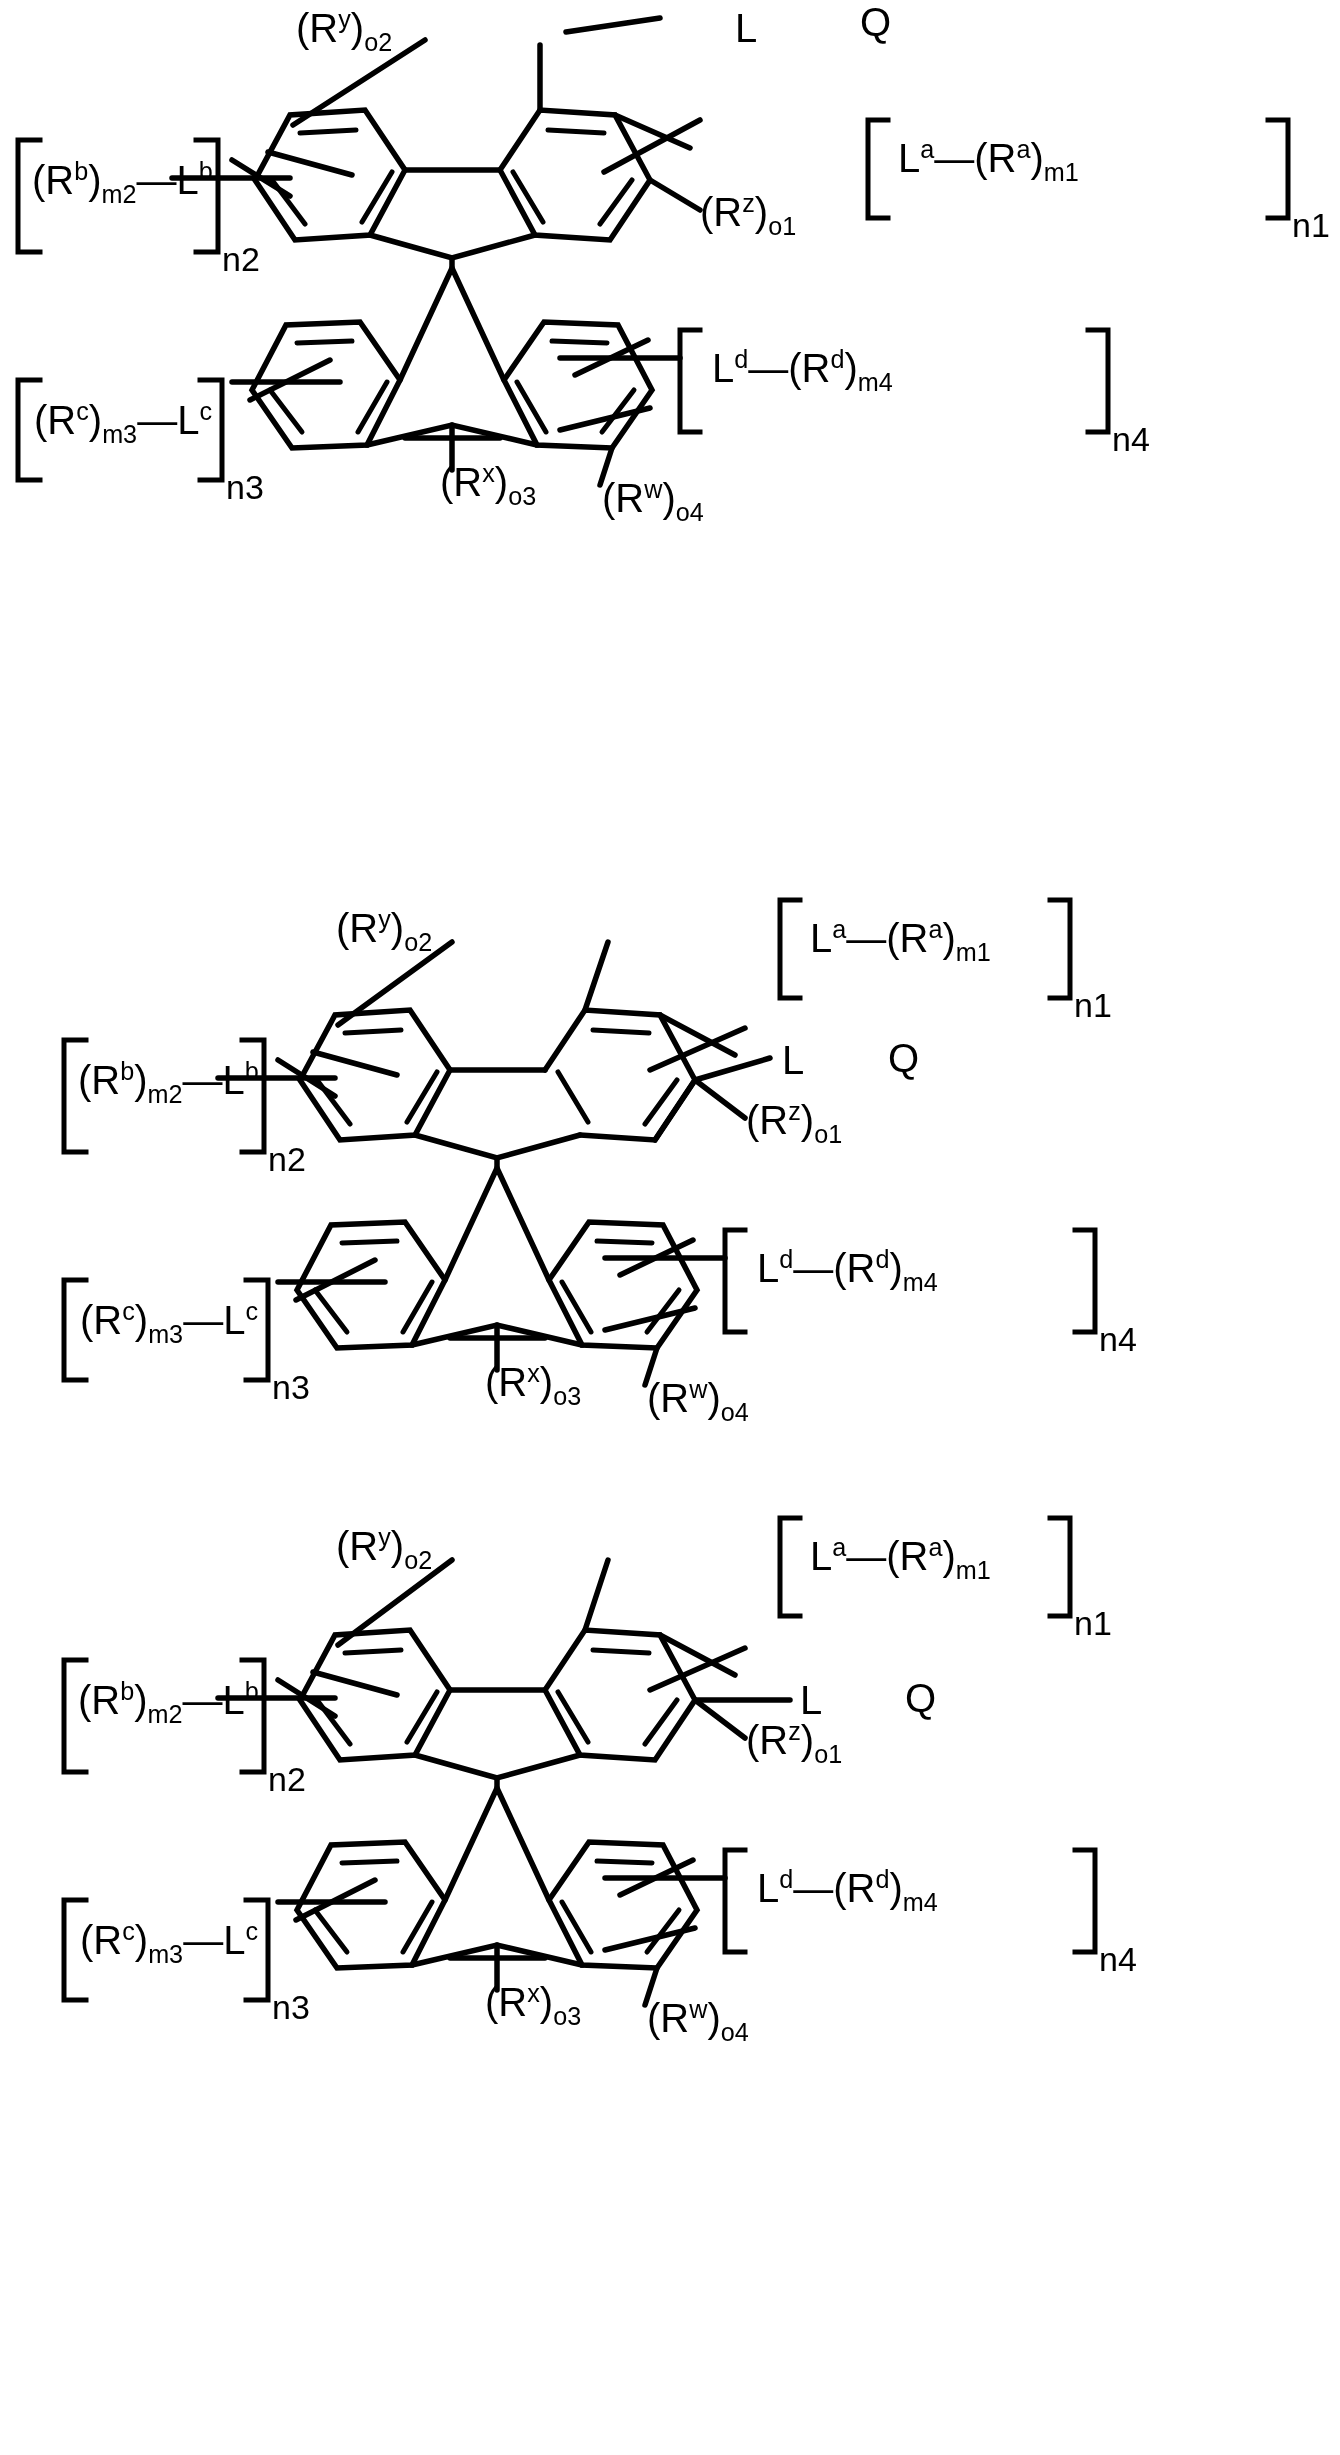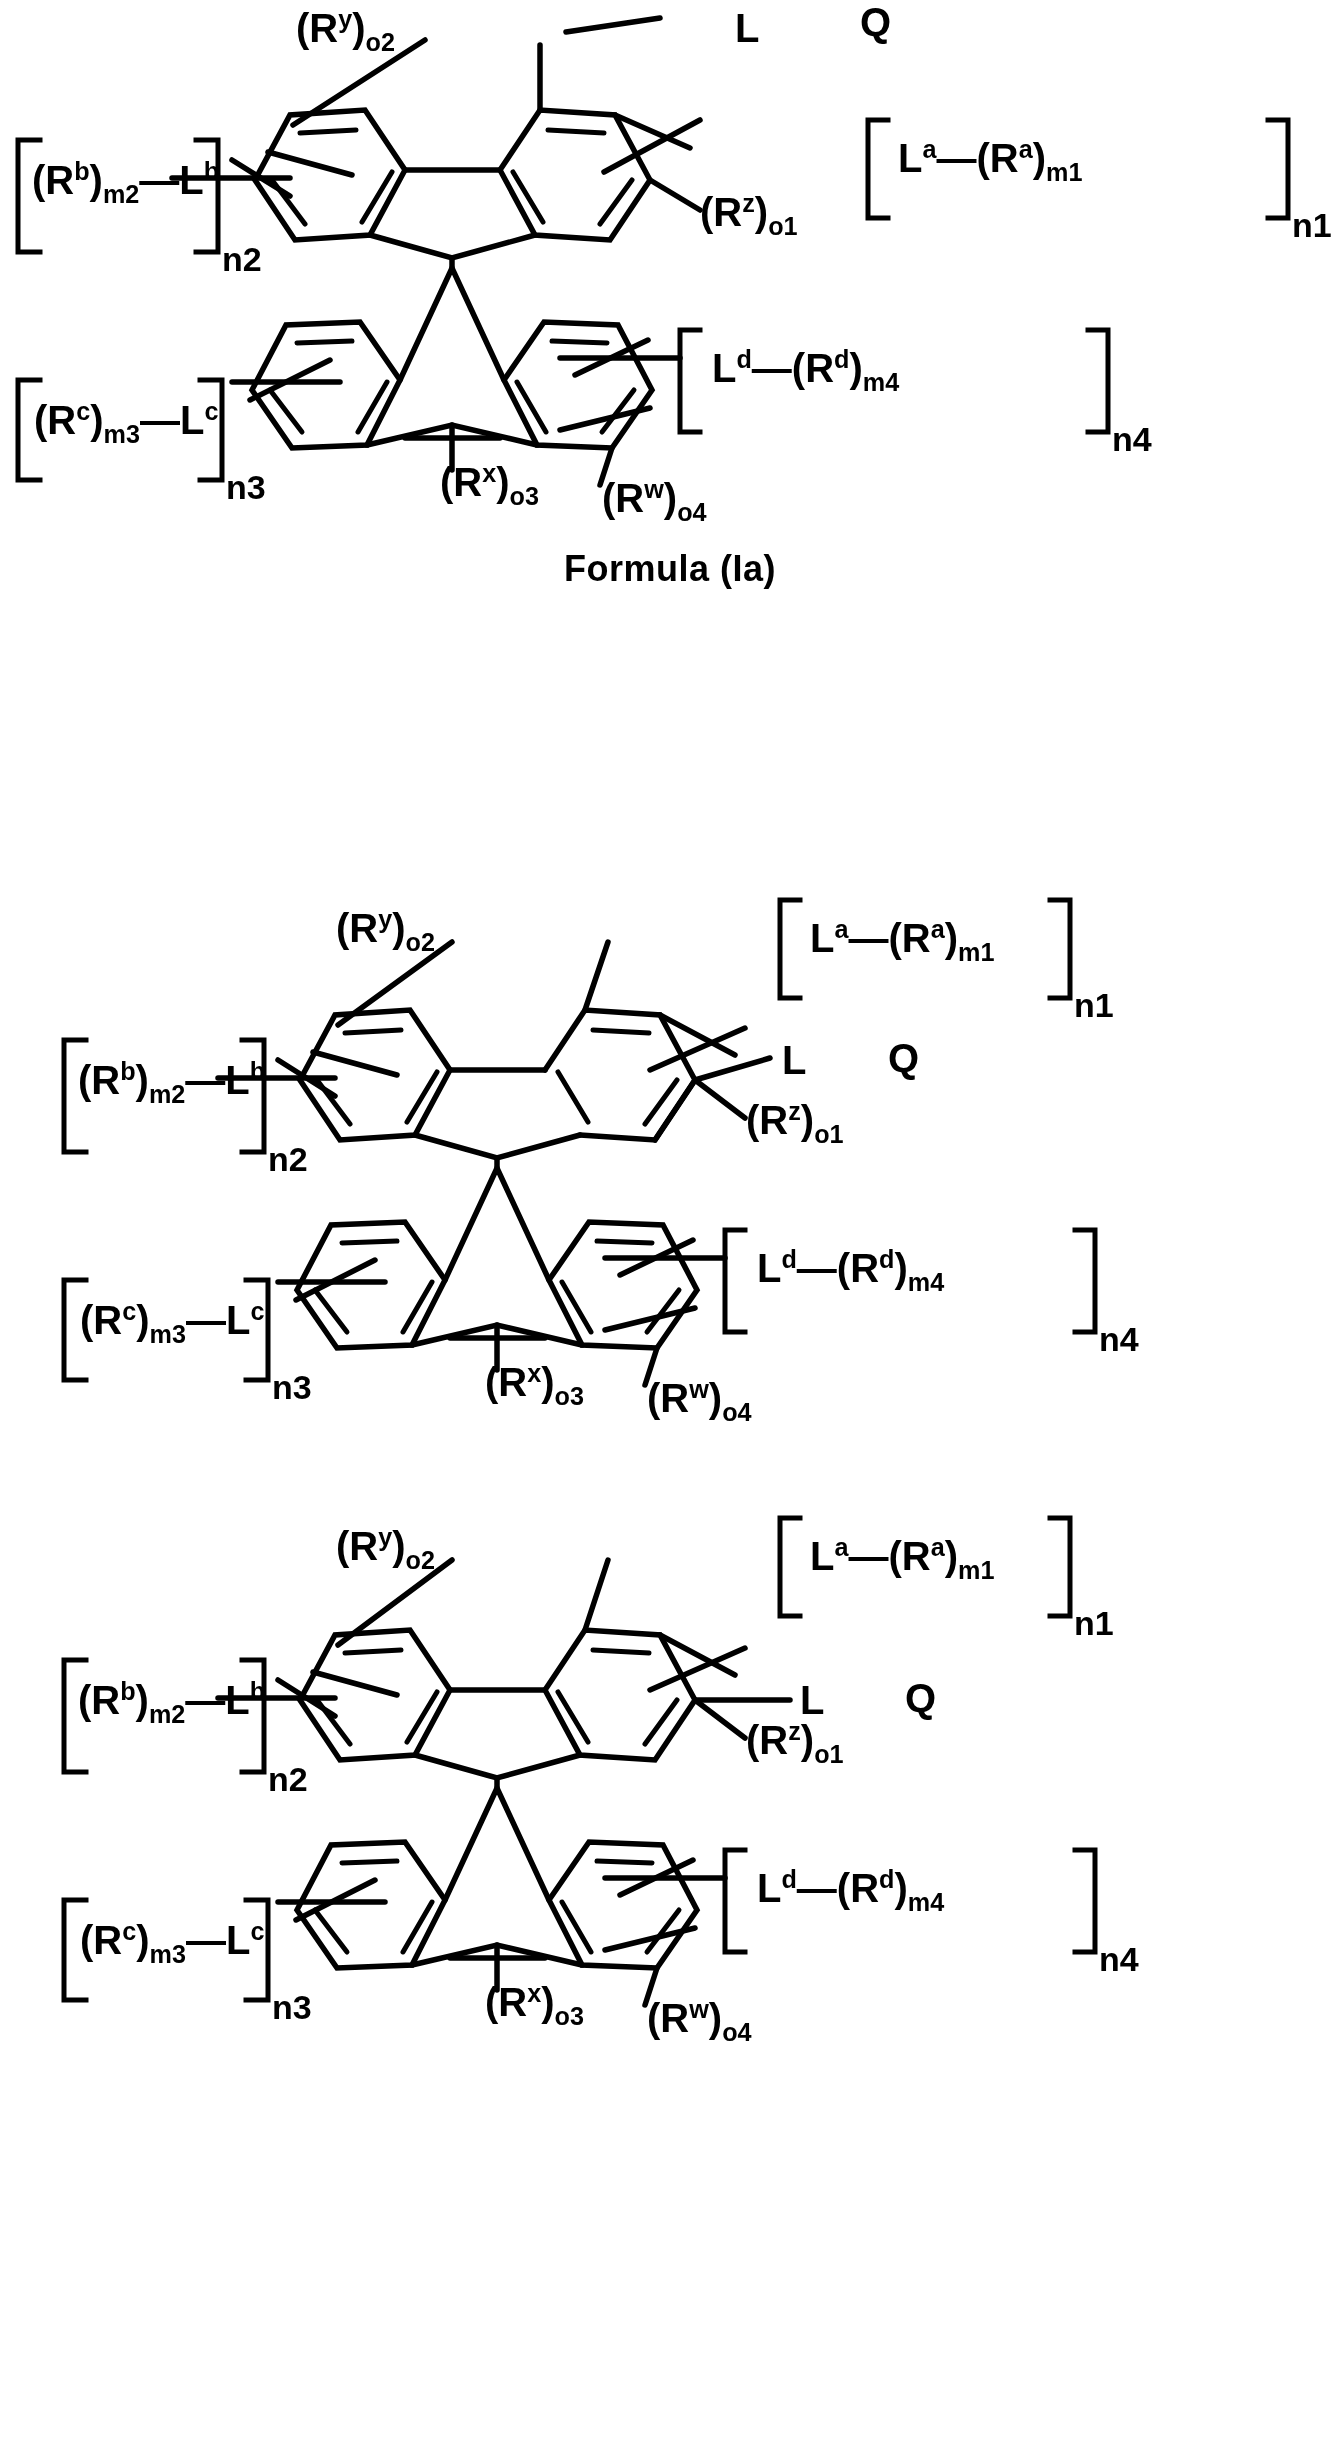--- a/index.html
+++ b/index.html
@@ -1,21 +1,21 @@
 <!DOCTYPE html>
 <html><head>
 <meta charset="utf-8">
 <style>
   html,body{margin:0;padding:0;background:#fff;}
   body{
     width:1340px;height:2455px;position:relative;overflow:hidden;
     font-family:"Liberation Sans","DejaVu Sans",sans-serif;
     color:#000;
   }
-  .structure{position:absolute;left:0;width:1104px;font-weight:bold;}
+  .structure{position:absolute;left:0;width:1104px;}
   .struct-svg{display:block;}
   .caption{
     position:absolute;left:0;width:1340px;text-align:center;
     font-size:36px;letter-spacing:0.5px;
   }
   
   .chemlabel{
     position:absolute;white-space:nowrap;font-size:40px;line-height:1;
     font-family:"Liberation Sans","DejaVu Sans",sans-serif;
   }
@@ -141,21 +141,20 @@
   <div class="bracket-sub" style="left:1112px;top:420px;">
     <span>n4</span>
   </div>
   <div class="chemlabel" style="left:440px;top:462px;">
     <span>(R</span><sup>x</sup><span>)</span><sub>o3</sub>
   </div>
   <div class="chemlabel" style="left:602px;top:478px;">
     <span>(R</span><sup>w</sup><span>)</span><sub>o4</sub>
   </div>
 
-  <div class="caption" style="top:548px;">Formula (Ia)</div>
 </div>
 
 <div class="structure" style="top:880px;height:800px;">
   <svg class="struct-svg" width="1340" height="800" viewBox="0 0 1340 800">
     <g stroke="#000" stroke-width="5.5" fill="none" stroke-linecap="round">
 
       <path d="M300,200 L335,135 L410,130 L450,190 L415,255 L340,260 Z"></path>
       <path d="M345,153 L401,150" stroke-width="5"></path>
       <path d="M437,192 L407,242" stroke-width="5"></path>
       <path d="M350,244 L317,200" stroke-width="5"></path>

